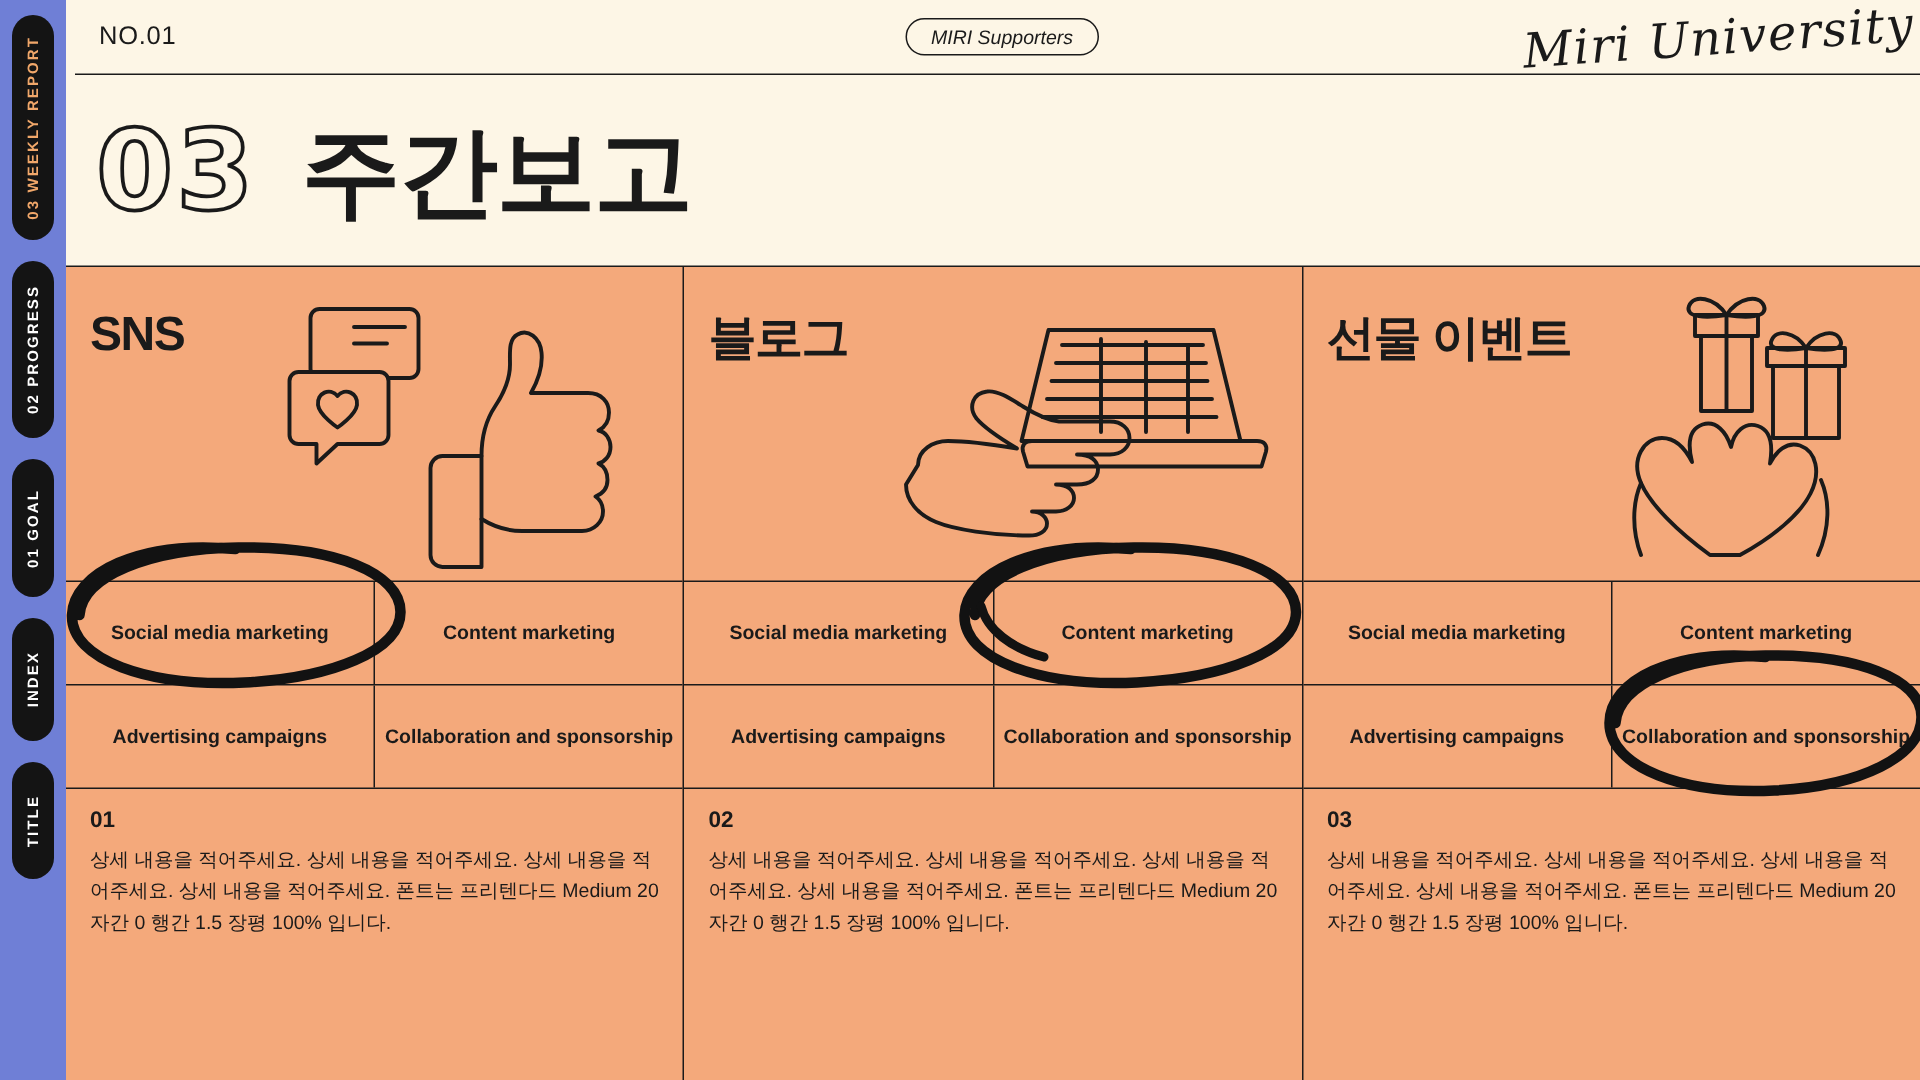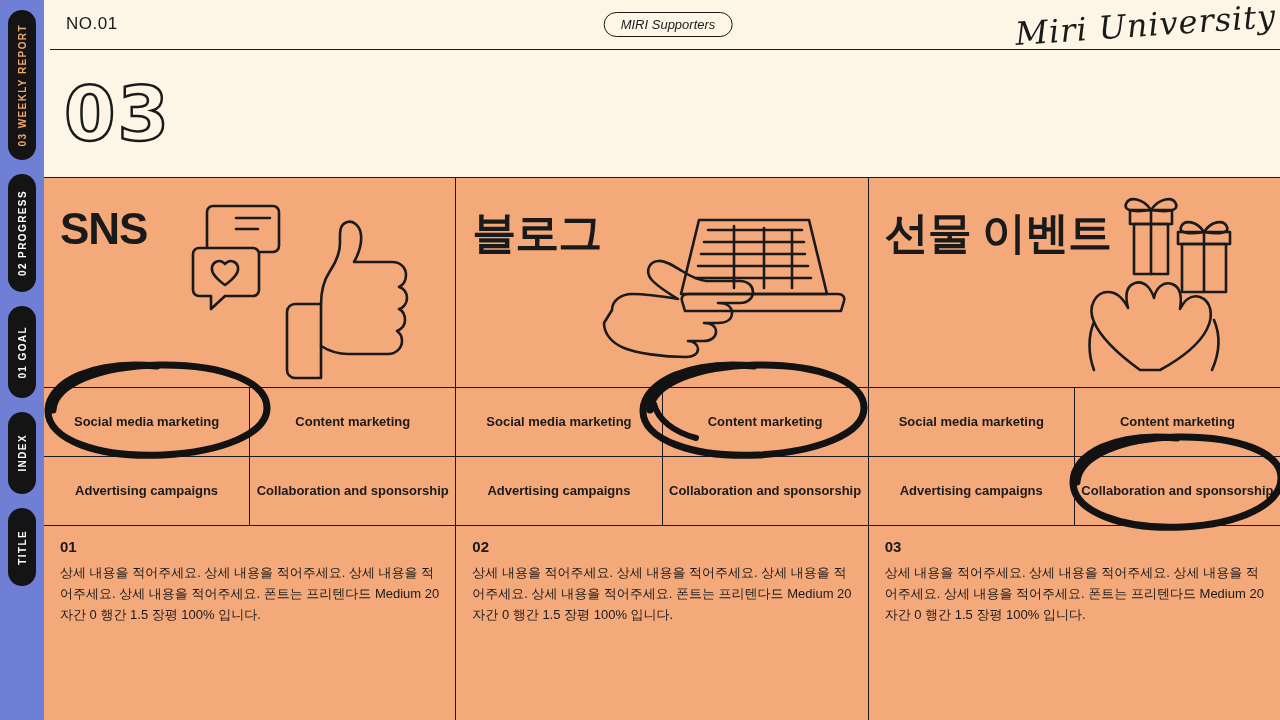--- a/index.html
+++ b/index.html
@@ -82,21 +82,21 @@
     display:flex;flex-direction:column;
   }
   .col:last-child{border-right:none;}
 
   .col-head{
     position:relative;height:210px;box-sizing:border-box;
     border-bottom:1.5px solid #1a1a1a;
   }
   .col-title{
     position:absolute;left:16px;top:26px;
-    font-size:44px;font-weight:bold;letter-spacing:-1px;
+    font-size:32px;font-weight:bold;letter-spacing:-1px;
   }
   .col-art{position:absolute;right:4px;top:6px;width:260px;height:200px;}
 
   .tags{display:flex;flex-direction:column;}
   .tag-row{display:flex;border-bottom:1.5px solid #1a1a1a;}
   .tag{
     flex:1;box-sizing:border-box;height:68px;
     display:flex;align-items:center;justify-content:center;text-align:center;
     font-size:13px;font-weight:bold;line-height:1.2;padding:0 6px;
     border-right:1.5px solid #1a1a1a;
@@ -136,20 +136,21 @@
   </div>
 
   <div class="header">
     <div class="page-no">NO.01</div>
     <div class="pill">MIRI Supporters</div>
     <div class="brand">Miri University</div>
   </div>
 
   <div class="title-band">
     <div class="title-num">03</div>
+    <div class="title-text">주간보고</div>
   </div>
 
   <div class="body">
 
     <div class="col">
       <div class="col-head">
         <div class="col-title">SNS</div>
         <div class="col-art">
           <svg viewBox="0 0 260 200" width="260" height="200" fill="none" stroke="#1a1a1a" stroke-width="2.6" stroke-linecap="round" stroke-linejoin="round">
             <path d="M22 22 h60 a6 6 0 0 1 6 6 v34 a6 6 0 0 1 -6 6 h-34 l-14 13 v-13 h-12 a6 6 0 0 1 -6 -6 v-34 a6 6 0 0 1 6 -6 z"></path>

